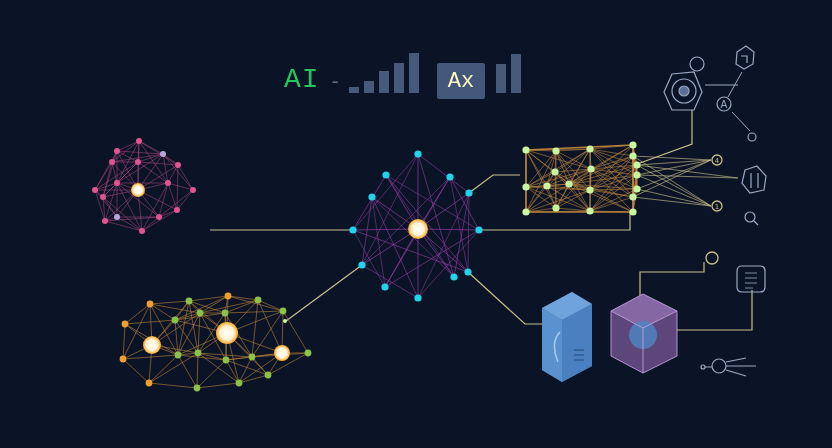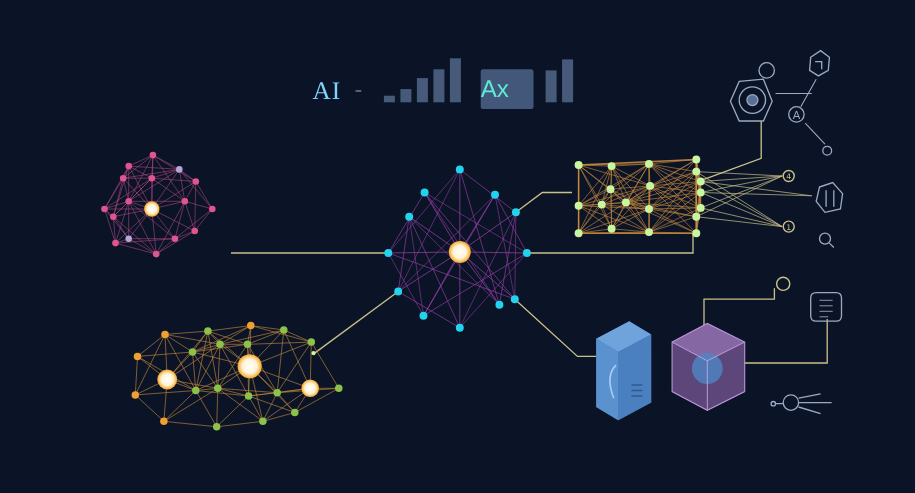--- a/index.html
+++ b/index.html
@@ -1,22 +1,22 @@
 <!DOCTYPE html>
 <html><head>
 <meta charset="utf-8">
 <style>
   html, body { margin:0; padding:0; }
   body { width:832px; height:448px; background:#0b1426; overflow:hidden; position:relative; font-family:"DejaVu Serif", serif; }
   #canvas { position:absolute; left:0; top:0; width:832px; height:448px; }
   .title-group { position:absolute; left:284px; top:52px; height:50px; display:flex; align-items:flex-end; }
-  .title-text { color:#7dd3fc; font-size:23px; line-height:1; margin-bottom:8px; font-family:Liberation Serif, serif; letter-spacing:1px; }
+  .title-text { color:#22c55e; font-size:28px; line-height:1; margin-bottom:8px; font-family:Liberation Mono, monospace; letter-spacing:1px; }
   .dash { color:#5d6d8a; font-size:20px; margin:0 16px 9px 12px; font-family:"DejaVu Sans", sans-serif; }
   .bar { position:absolute; background:#475a7a; }
-  .ax-box { position:absolute; left:437px; top:63px; width:48px; height:36px; background:#43577a; border-radius:2px; color:#5eead4; font-size:22px; display:flex; align-items:center; justify-content:flex-start; font-family:Liberation Sans, sans-serif; }
+  .ax-box { position:absolute; left:437px; top:63px; width:48px; height:36px; background:#43577a; border-radius:2px; color:#fef9c3; font-size:22px; display:flex; align-items:center; justify-content:center; font-family:Liberation Mono, monospace; }
 </style>
 </head>
 <body>
 
 <div class="title-group">
   <span class="title-text">AI</span>
   <span class="dash">-</span>
 </div>
 <div id="bars">
     <div class="bar" style="left: 349px; top: 87px; width: 10px; height: 6px;"></div>

